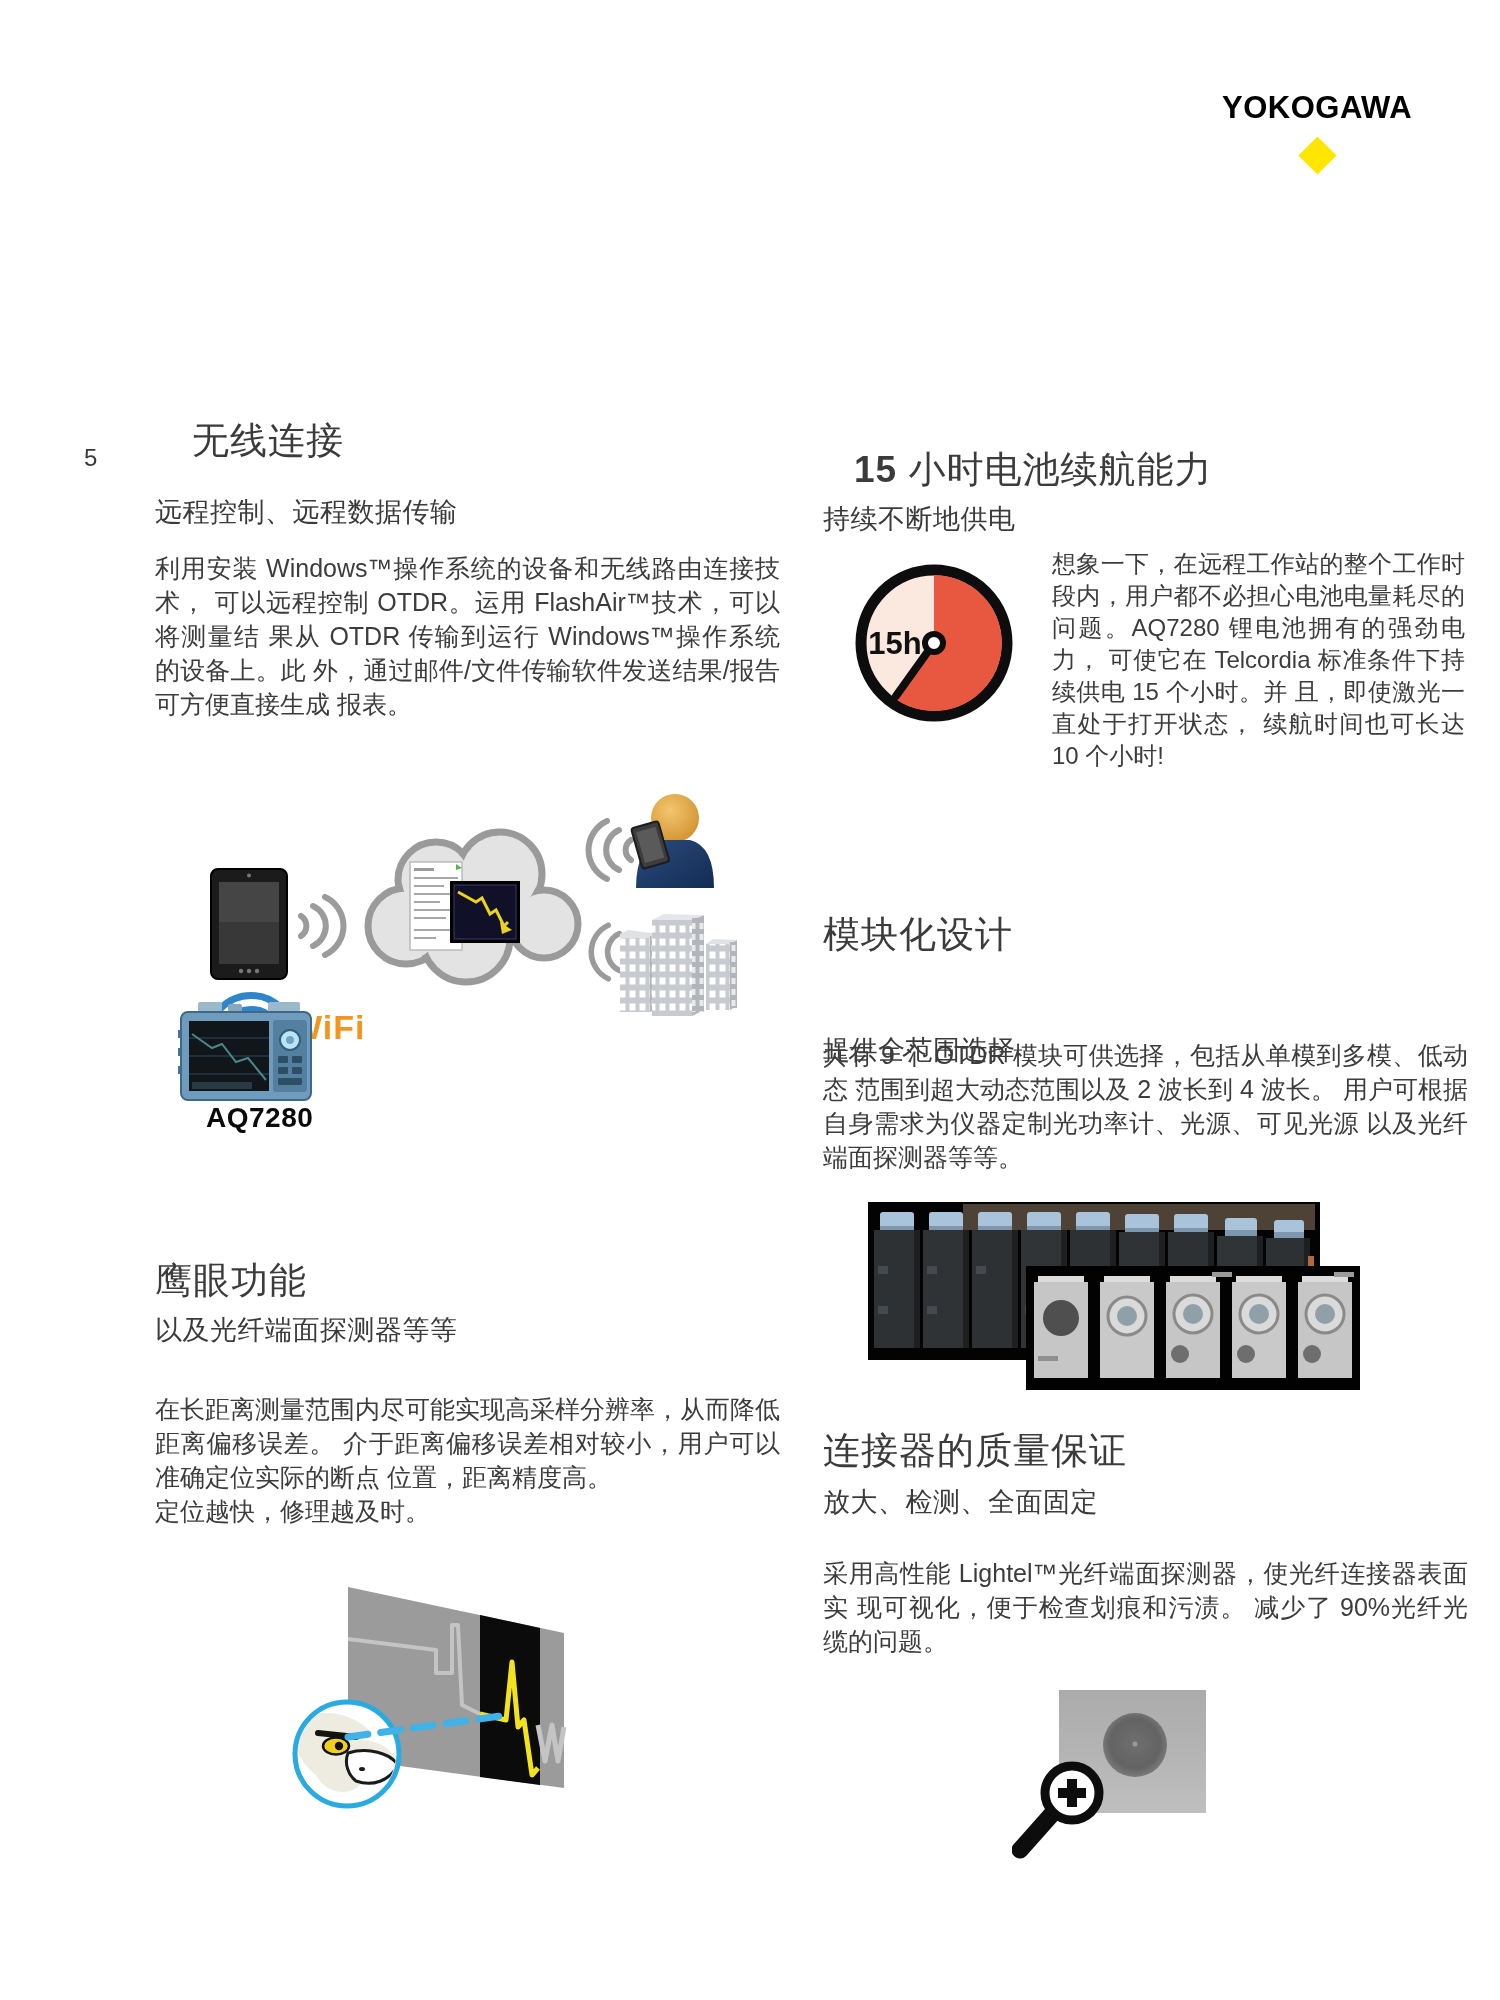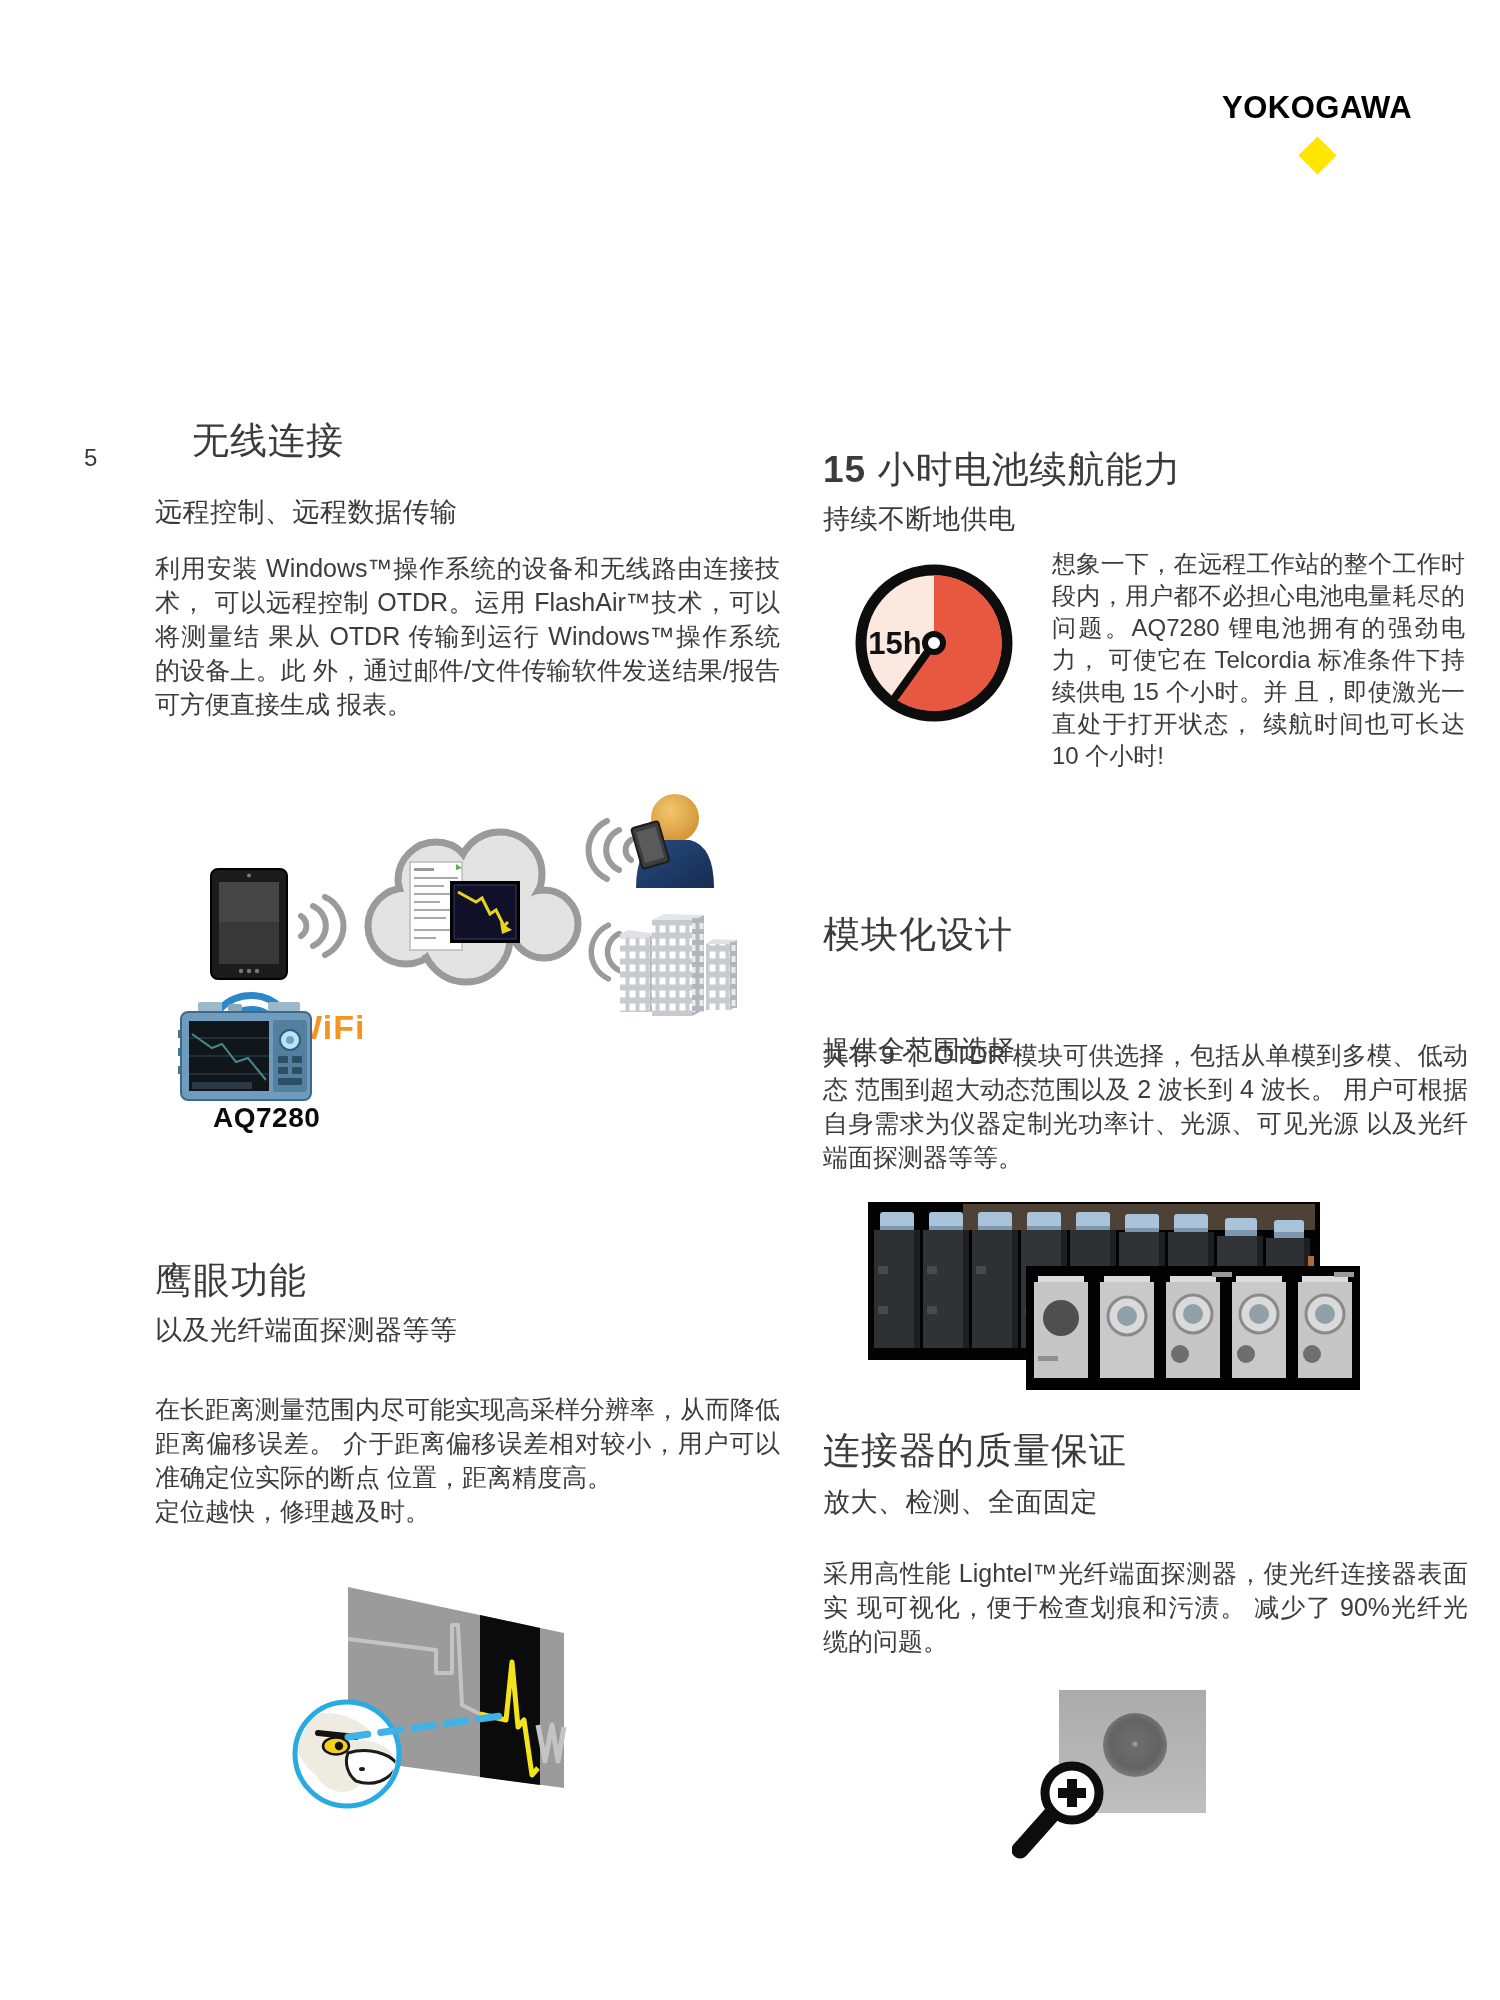--- a/index.html
+++ b/index.html
@@ -11,21 +11,21 @@
   .abs{position:absolute;}
   .logo-text{font-size:31px;font-weight:bold;color:#000;letter-spacing:.5px;}
   .logo-diamond{width:27px;height:27px;background:#ffe600;transform:rotate(45deg);display:inline-block;}
   .pagenum{font-size:24px;color:#3a3a3a;}
   .h1{font-size:37px;color:#3b3b3b;font-weight:500;letter-spacing:1px;white-space:nowrap;}
   .sub{font-size:27px;color:#3b3b3b;letter-spacing:.5px;white-space:nowrap;}
   .body-text{font-size:25px;line-height:34px;text-align:justify;color:#3c3c3c;}
   .body-text p{margin:0;}
   .body-sm{font-size:24px;line-height:32px;text-align:justify;color:#3c3c3c;}
   .wifi-label{font-size:34px;font-weight:bold;color:#f5941e;letter-spacing:1px;}
-  .device-label{font-size:28px;font-weight:bold;color:#0b0b0b;letter-spacing:.5px;margin-left:7px;}
+  .device-label{font-size:28px;font-weight:bold;color:#0b0b0b;letter-spacing:.5px;}
   svg{display:block;}
 </style>
 </head>
 <body>
 
 <div class="abs" style="left:1222px;top:90px;display:flex;align-items:center;gap:16px;flex-direction:column;">
   <span class="logo-text">YOKOGAWA</span>
   <span class="logo-diamond"></span>
 </div>
 
@@ -222,21 +222,21 @@
     <path d="M98,178 C118,172 140,178 148,190 C140,206 122,212 106,206 C98,200 94,188 98,178 Z" fill="#ffffff" stroke="#1a1a1a" stroke-width="3"></path>
     <ellipse cx="112" cy="194" rx="3" ry="2" fill="#1a1a1a"></ellipse>
     <path d="M68,158 L106,162" stroke="#14140f" stroke-width="6" stroke-linecap="round"></path>
     <ellipse cx="86" cy="171" rx="13" ry="8.5" fill="#f2cf1d" stroke="#111" stroke-width="2.5"></ellipse>
     <circle cx="89" cy="171" r="4.2" fill="#111"></circle>
   </g>
 
   <line x1="98" y1="162" x2="250" y2="141" stroke="#3fb2e8" stroke-width="7" stroke-dasharray="20 13" stroke-linecap="round"></line>
 </svg>
 
-<div class="abs h1" style="left:823px;top:445px;"><b>15</b><span> 小时电池续航能力</span></div>
+<div class="abs h1" style="left:854px;top:445px;"><b>15</b><span> 小时电池续航能力</span></div>
 <div class="abs sub" style="left:823px;top:501px;">持续不断地供电</div>
 
 <svg class="abs" style="left:851px;top:558px;" width="166" height="168" viewBox="0 0 166 168">
   <circle cx="83" cy="85" r="73" fill="#fbe9df" stroke="#0d0d0d" stroke-width="11"></circle>
   <path d="M83,85 L83,17 A68,68 0 1 1 43.9,140.7 Z" fill="#e8573f"></path>
   <line x1="83" y1="85" x2="45" y2="138" stroke="#0d0d0d" stroke-width="8" stroke-linecap="round"></line>
   <circle cx="83" cy="85" r="9" fill="#ffffff" stroke="#0d0d0d" stroke-width="6"></circle>
   <text x="44" y="96" font-size="31" font-weight="bold" fill="#111" text-anchor="middle" font-family="Liberation Sans, sans-serif">15h</text>
 </svg>
 

